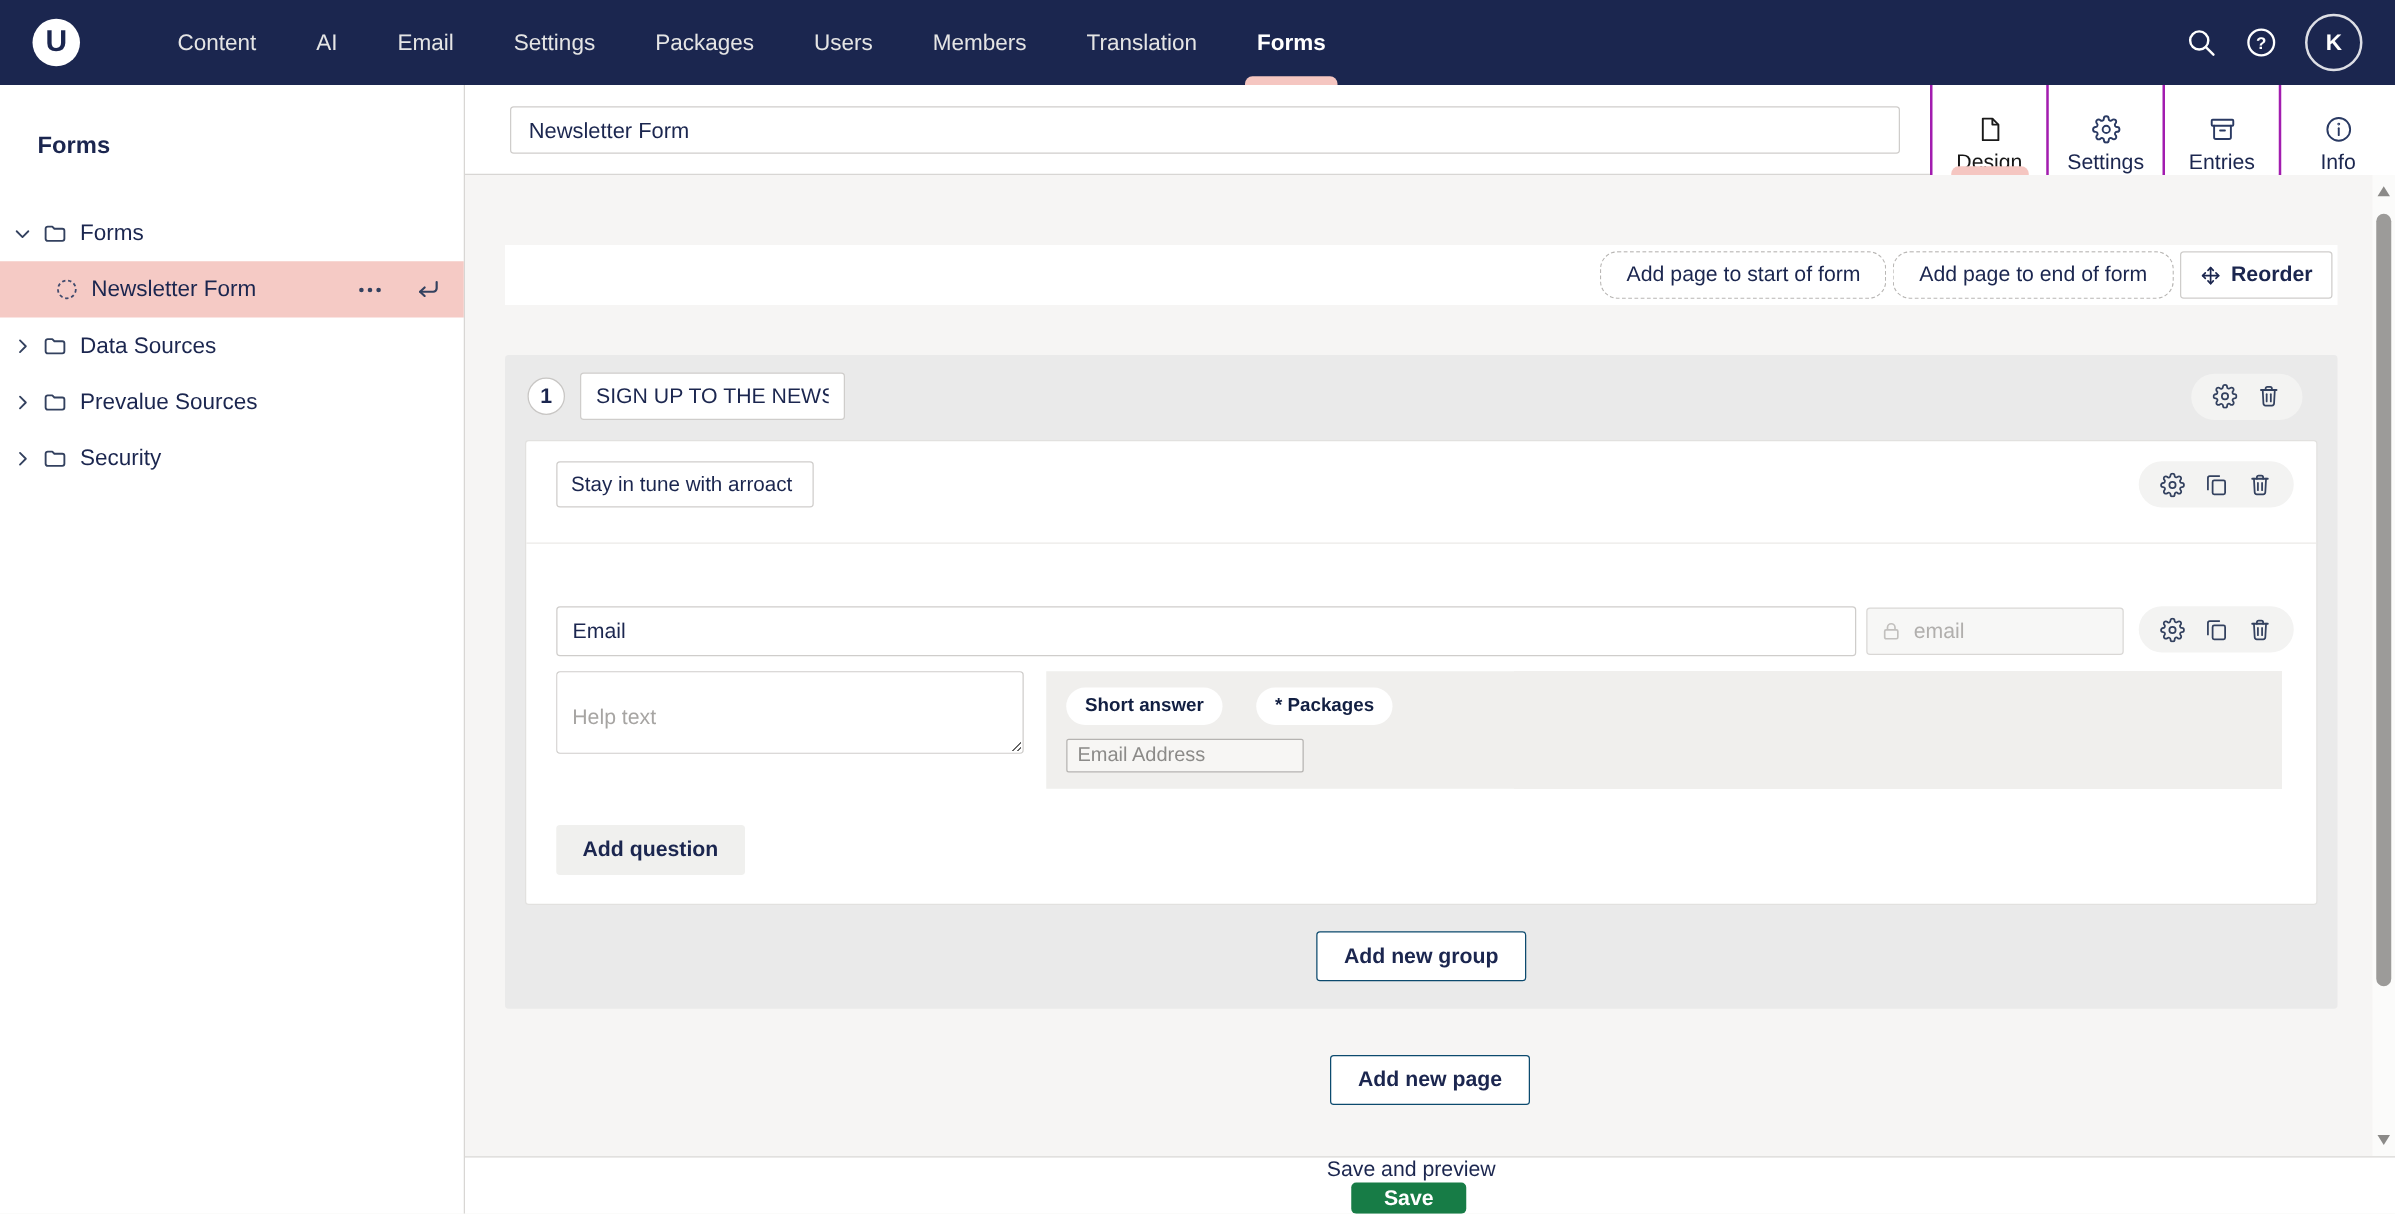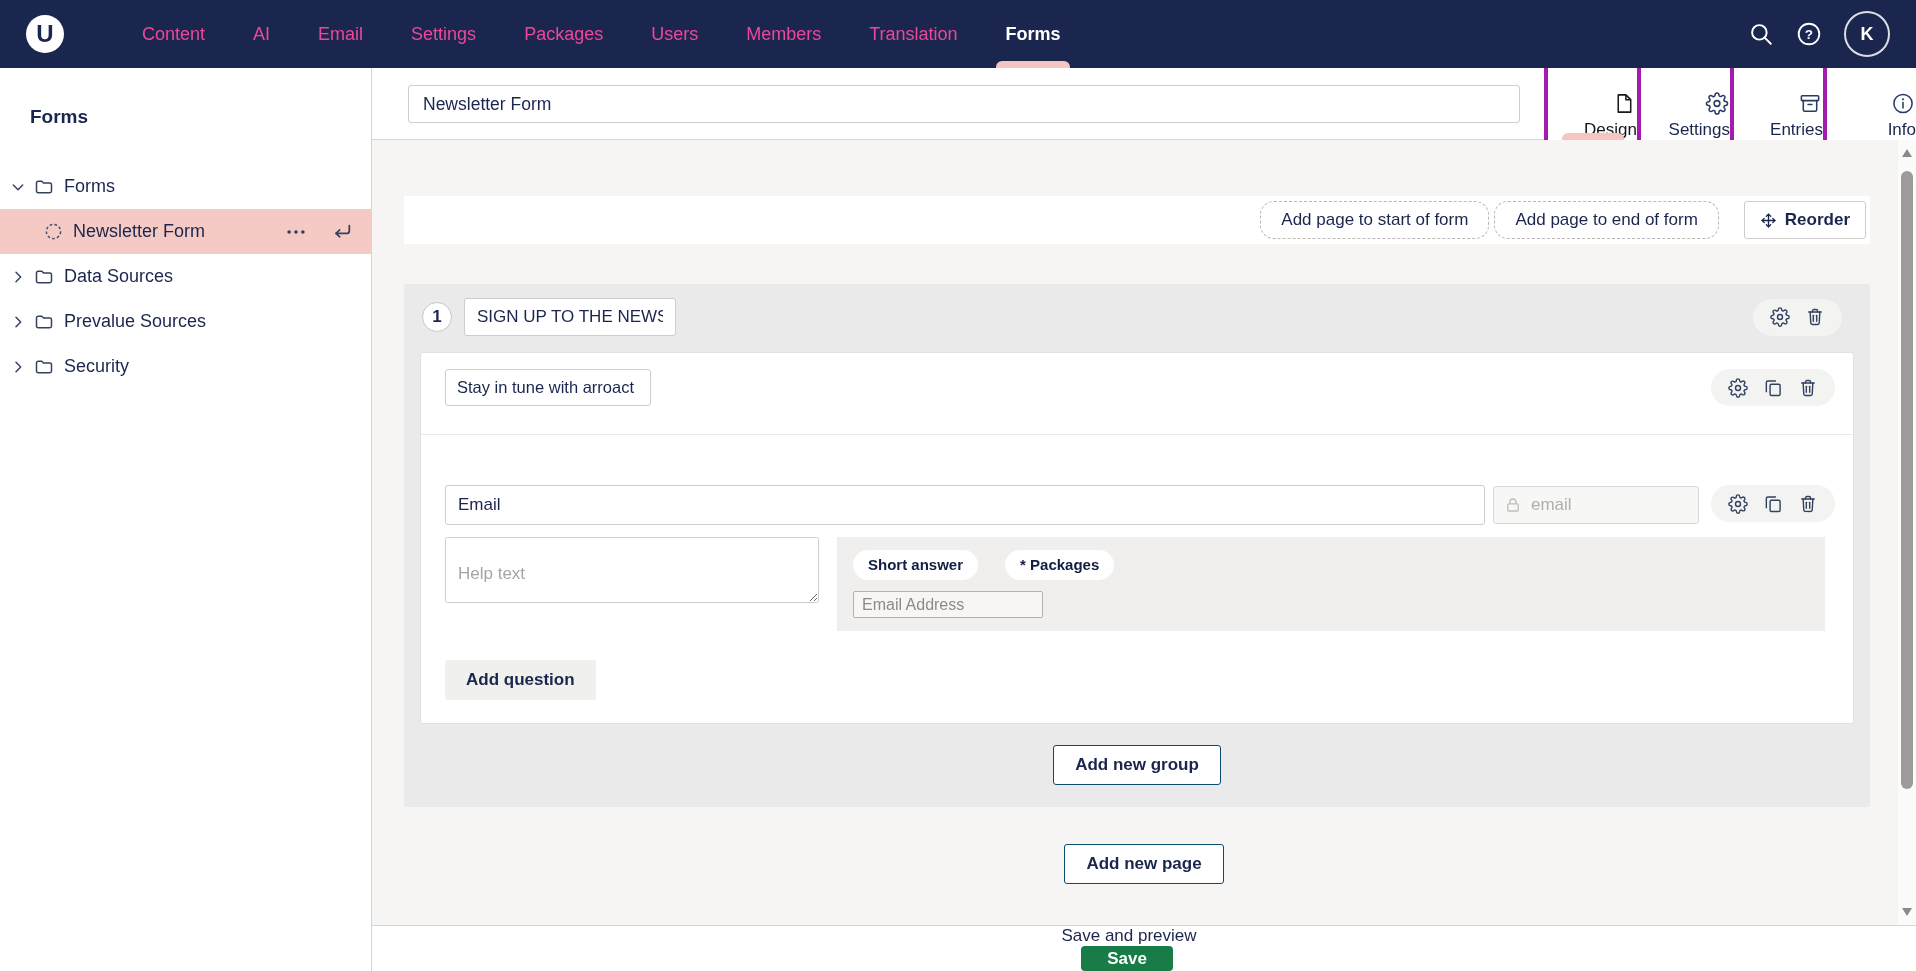--- a/index.html
+++ b/index.html
@@ -15,21 +15,21 @@
     position:absolute; top:0; left:0; width:1916px; height:68px;
     background:#1b264f; display:flex; align-items:center; z-index:10;
   }
   .logo {
     margin-left:26px; width:38px; height:38px; border-radius:50%;
     background:#fff; color:#1b264f; font-weight:800; font-size:24px;
     display:flex; align-items:center; justify-content:center; cursor:pointer;
   }
   .nav-items { display:flex; margin-left:54px; height:68px; }
   .nav-item {
-    padding:0 24px; line-height:68px; font-size:18px; color:#ec4899;
+    padding:0 24px; line-height:68px; font-size:18px; color:#e5e5e5;
     cursor:pointer; position:relative; white-space:nowrap;
   }
   .nav-item.active { font-weight:700; color:#fff; }
   .nav-item.active::after {
     content:""; position:absolute; left:50%; transform:translateX(-50%);
     bottom:0; width:74px; height:7px; background:#f5c6c1;
     border-radius:6px 6px 0 0;
   }
   .nav-right { margin-left:auto; display:flex; align-items:center; gap:22px; margin-right:26px; }
   .nav-icon-btn { width:26px; height:26px; cursor:pointer; }
@@ -62,22 +62,22 @@
     position:absolute; left:372px; top:68px; right:0; height:72px;
     background:#fff; border-bottom:1px solid #d8d6d4;
   }
   .form-name-input {
     position:absolute; left:36px; top:17px; width:1112px; height:38px;
     border:1px solid #cfcdcb; border-radius:3px; padding:0 14px;
     font-size:17.5px; color:#1b264f; font-family:inherit; background:#fff; outline:none;
   }
   .tabs { position:absolute; right:0; top:0; height:72px; display:flex; }
   .tab {
-    width:93px; height:72px; border-left:4px solid #a21caf;
-    display:flex; flex-direction:column; align-items:flex-end;
+    width:93px; height:72px; border-left:2px solid #a21caf;
+    display:flex; flex-direction:column; align-items:center;
     padding-top:24px; gap:5px; cursor:pointer; position:relative;
     font-size:17px; color:#1b264f; background:#fff;
   }
   .tab svg { stroke:#2a3a63; }
   .tab.active { color:#161616; }
   .tab.active svg { stroke:#1a1a1a; }
   .tab.active::after {
     content:""; position:absolute; bottom:0; left:50%; transform:translateX(-50%);
     width:62px; height:7px; background:#f5c6c1; border-radius:6px 6px 0 0;
   }
@@ -89,21 +89,21 @@
     margin:56px 46px 0 32px; height:48px; background:#fff;
     display:flex; align-items:center; justify-content:flex-end; padding-right:4px; gap:5px;
   }
   .dashed-btn {
     height:38px; padding:0 20px; border:1px dashed #b9b7b5; border-radius:14px;
     background:#fff; font-size:17px; color:#1b264f; font-family:inherit; cursor:pointer;
   }
   .reorder-btn {
     height:38px; padding:0 15px; border:1px solid #cfcdcb; border-radius:3px;
     background:#fff; font-size:17px; font-weight:700; color:#1b264f; font-family:inherit;
-    display:flex; align-items:center; gap:8px; cursor:pointer;margin-left:20px;
+    display:flex; align-items:center; gap:8px; cursor:pointer;
   }
 
   .page-card { margin:40px 46px 0 32px; background:#eaeaea; border-radius:3px; padding-bottom:22px; }
   .page-head { display:flex; align-items:center; padding:14px 28px 12px 18px; }
   .page-num {
     width:30px; height:30px; border-radius:50%; background:#fff; border:1px solid #c8c6c4;
     display:flex; align-items:center; justify-content:center; font-weight:700; font-size:17px;
   }
   .page-title-input {
     margin-left:12px; width:212px; height:38px; border:1px solid #cfcdcb; border-radius:3px;

